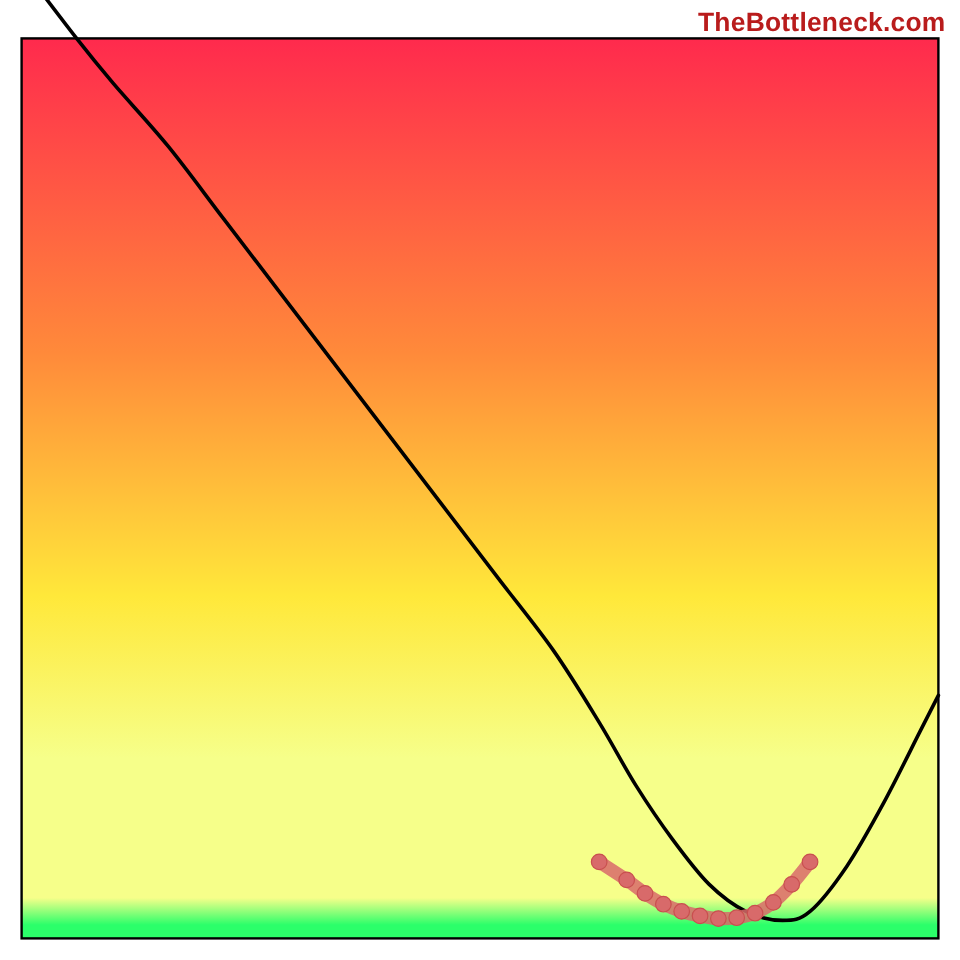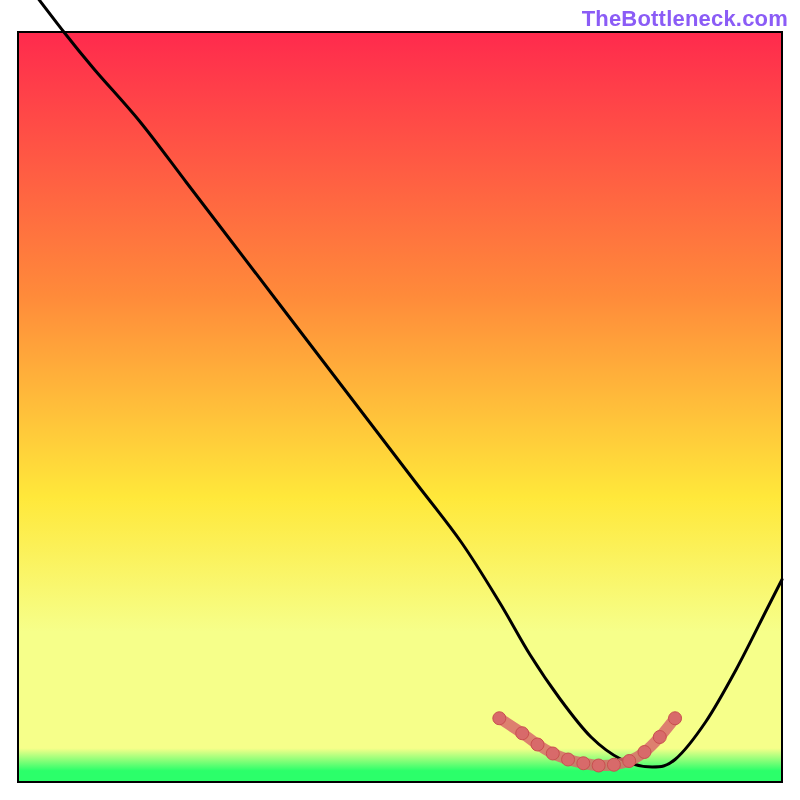--- a/index.html
+++ b/index.html
@@ -15,21 +15,21 @@
     position: relative;
     width: 800px;
     height: 800px;
   }
   .watermark {
     position: absolute;
     top: 6px;
     right: 12px;
     font-size: 22px;
     font-weight: 600;
-    color: #8b5cf6;
+    color: #b91c1c;
     letter-spacing: 0.2px;
   }
   svg {
     display: block;
   }
 </style>
 </head>
 <body>
 
 <div class="stage">

